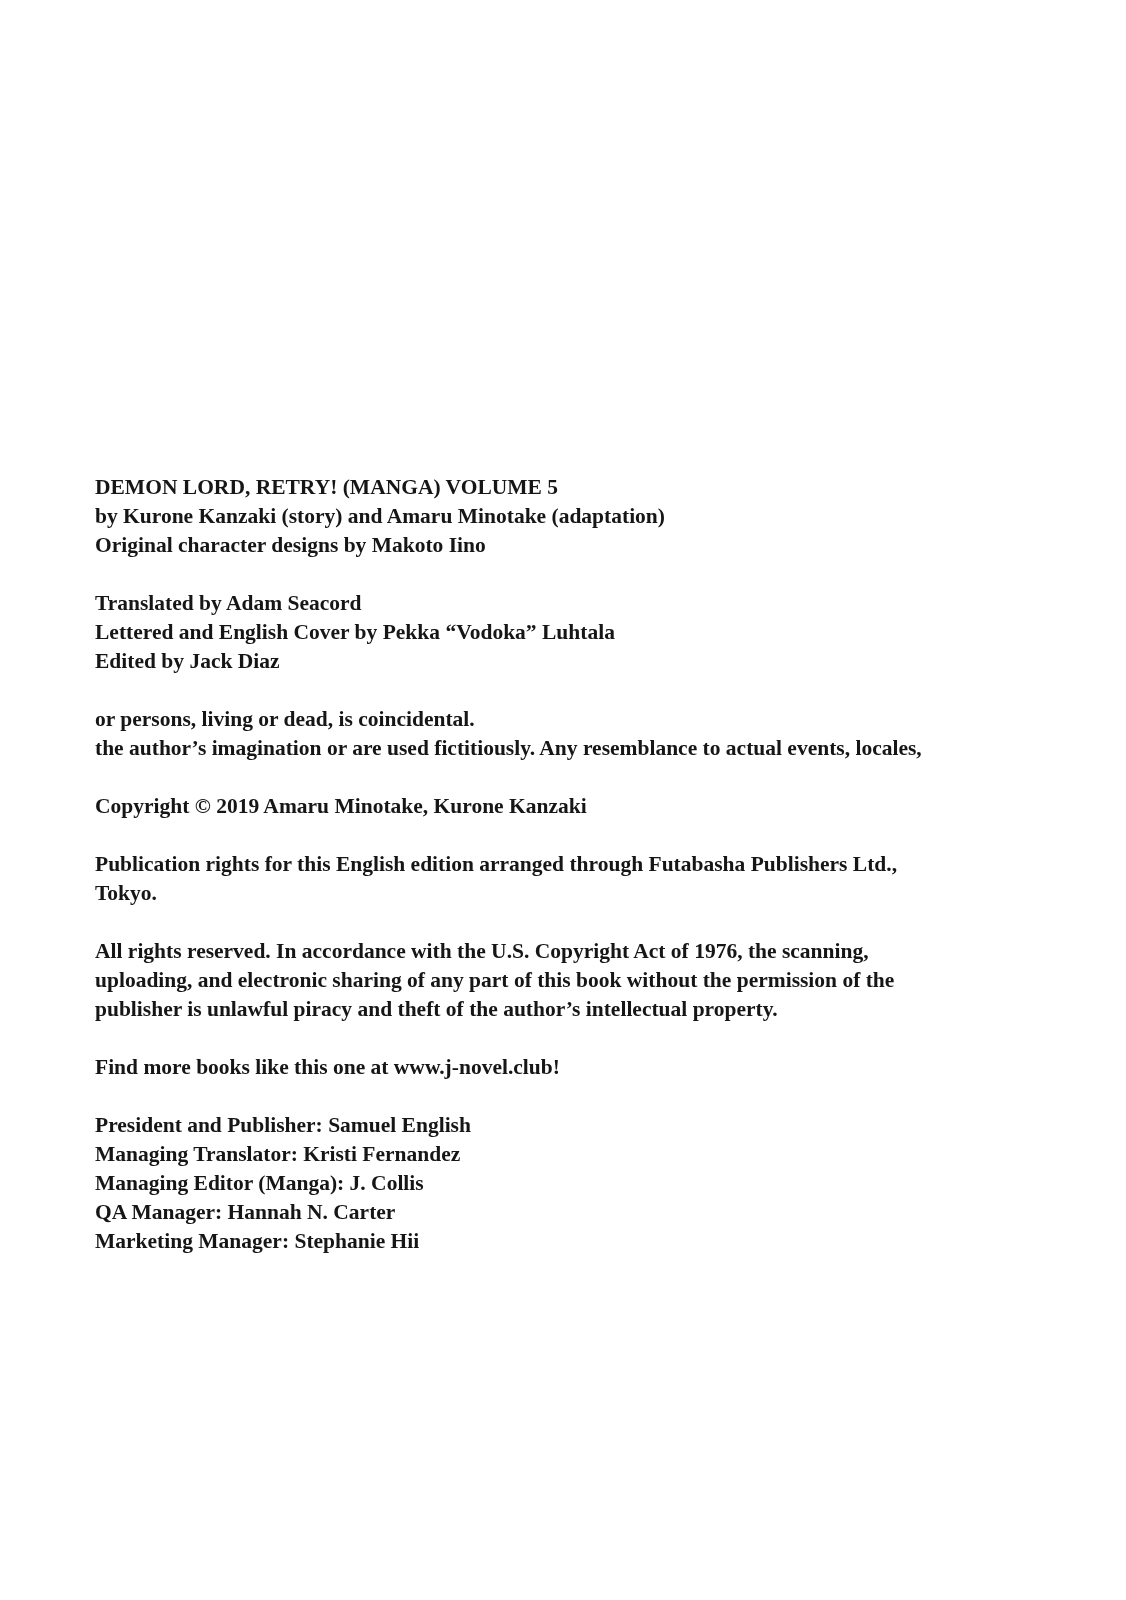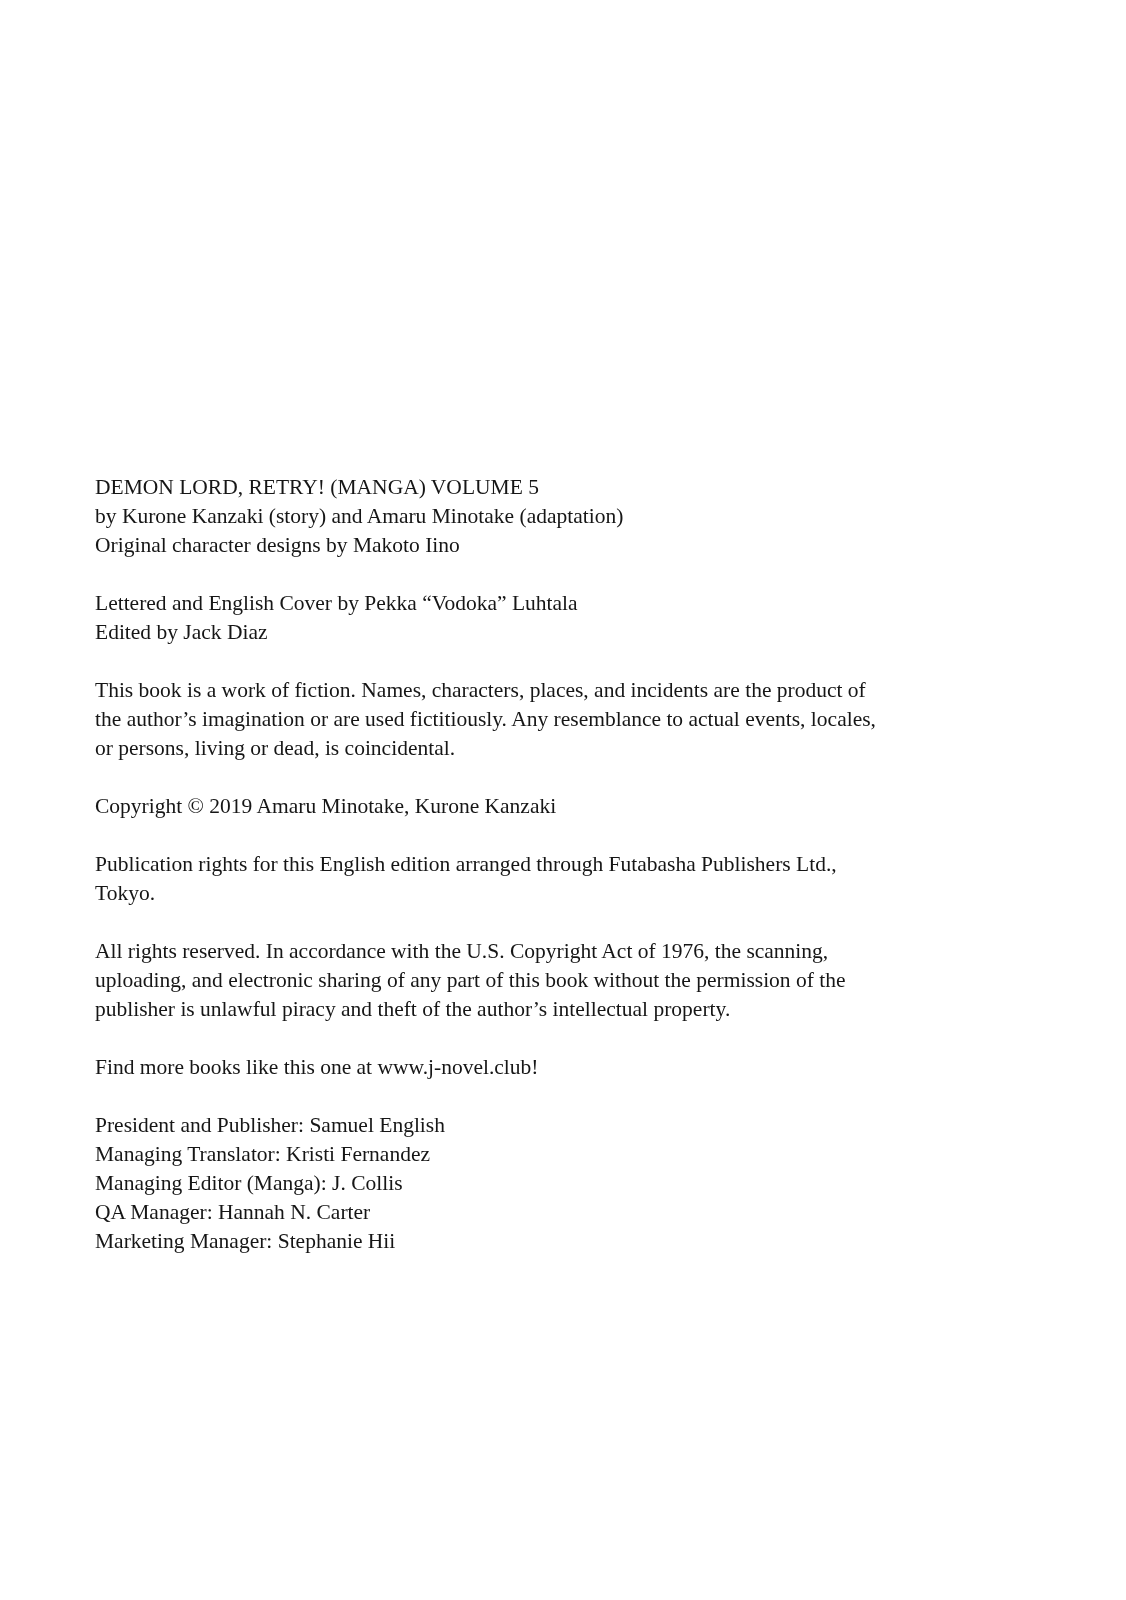--- a/index.html
+++ b/index.html
@@ -23,42 +23,43 @@
     font-size: 21.5px;
   }
   .block {
     margin: 0 0 29px 0;
     padding: 0;
   }
   .line {
     display: block;
     line-height: 29px;
     white-space: nowrap;
+    font-weight: bold;
   }
 </style>
 </head>
 <body>
 
 <main class="colophon">
 
   <p class="block">
     <span class="line">DEMON LORD, RETRY! (MANGA) VOLUME 5</span>
     <span class="line">by Kurone Kanzaki (story) and Amaru Minotake (adaptation)</span>
     <span class="line">Original character designs by Makoto Iino</span>
   </p>
 
   <p class="block">
+    <span class="line">Translated by Adam Seacord</span>
     <span class="line">Lettered and English Cover by Pekka “Vodoka” Luhtala</span>
     <span class="line">Edited by Jack Diaz</span>
   </p>
 
   <p class="block">
-    <span class="line">This book is a work of fiction. Names, characters, places, and incidents are the product of</span>
+    <span class="line">or persons, living or dead, is coincidental.</span>
     <span class="line">the author’s imagination or are used fictitiously. Any resemblance to actual events, locales,</span>
-    <span class="line">or persons, living or dead, is coincidental.</span>
   </p>
 
   <p class="block">
     <span class="line">Copyright © 2019 Amaru Minotake, Kurone Kanzaki</span>
   </p>
 
   <p class="block">
     <span class="line">Publication rights for this English edition arranged through Futabasha Publishers Ltd.,</span>
     <span class="line">Tokyo.</span>
   </p>

